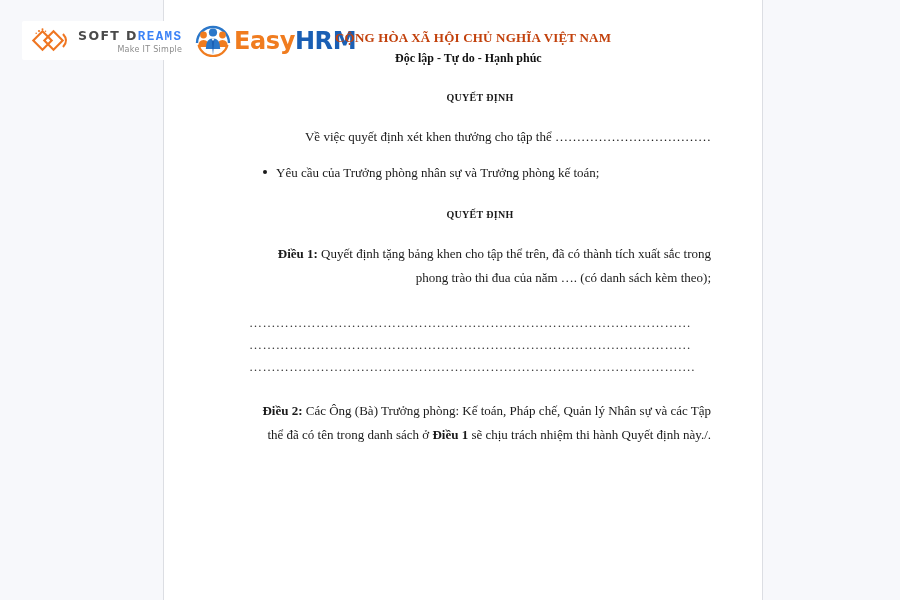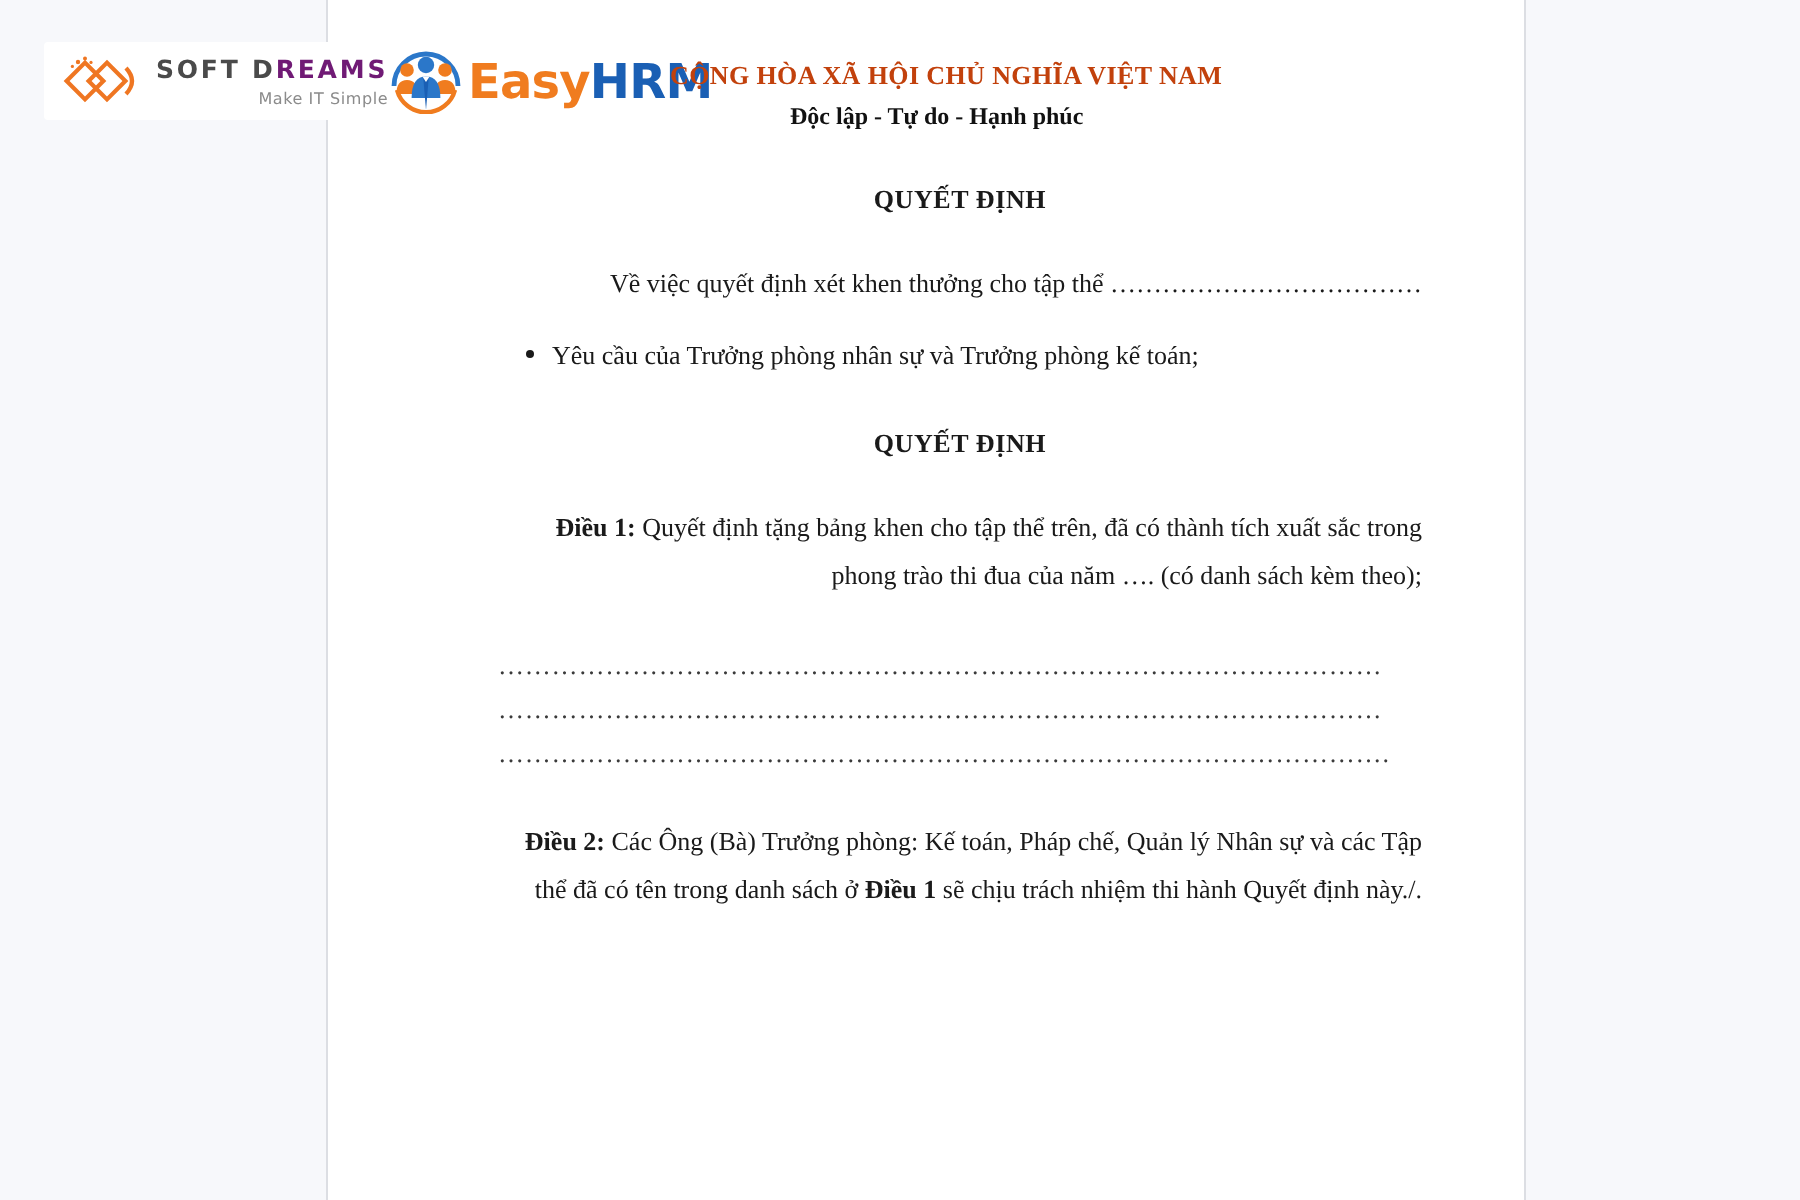--- a/index.html
+++ b/index.html
@@ -61,21 +61,21 @@
     line-height: 1;
   }
   .sd-top {
     font-family: "DejaVu Sans", sans-serif;
     font-size: 12.5px;
     font-weight: 700;
     letter-spacing: 1.4px;
     color: #4a4a4a;
     white-space: nowrap;
   }
-  .sd-top .sd-orange { color: #701a75; }
+  .sd-top .sd-orange { color: #3b82f6; font-family: Liberation Mono, monospace; }
   .sd-sub {
     font-family: "DejaVu Sans", sans-serif;
     font-size: 8px;
     color: #8b8b8b;
     letter-spacing: 0.3px;
     text-align: right;
     margin-top: 3px;
     white-space: nowrap;
   }
 
@@ -135,21 +135,21 @@
     position: absolute;
     left: 249px;
     top: 92px;
     width: 462px;
     color: #1a1a1a;
     font-size: 13px;
   }
   .doc-title {
     text-align: center;
     font-weight: bold;
-    font-size: 13px;
+    font-size: 10px;
     letter-spacing: 0.3px;
     margin: 0 0 22px 0;
   }
   .doc-title.second {
     margin-top: 26px;
     margin-bottom: 22px;
   }
   .doc-para {
     margin: 0 0 22px 4px;
     line-height: 1.85;

